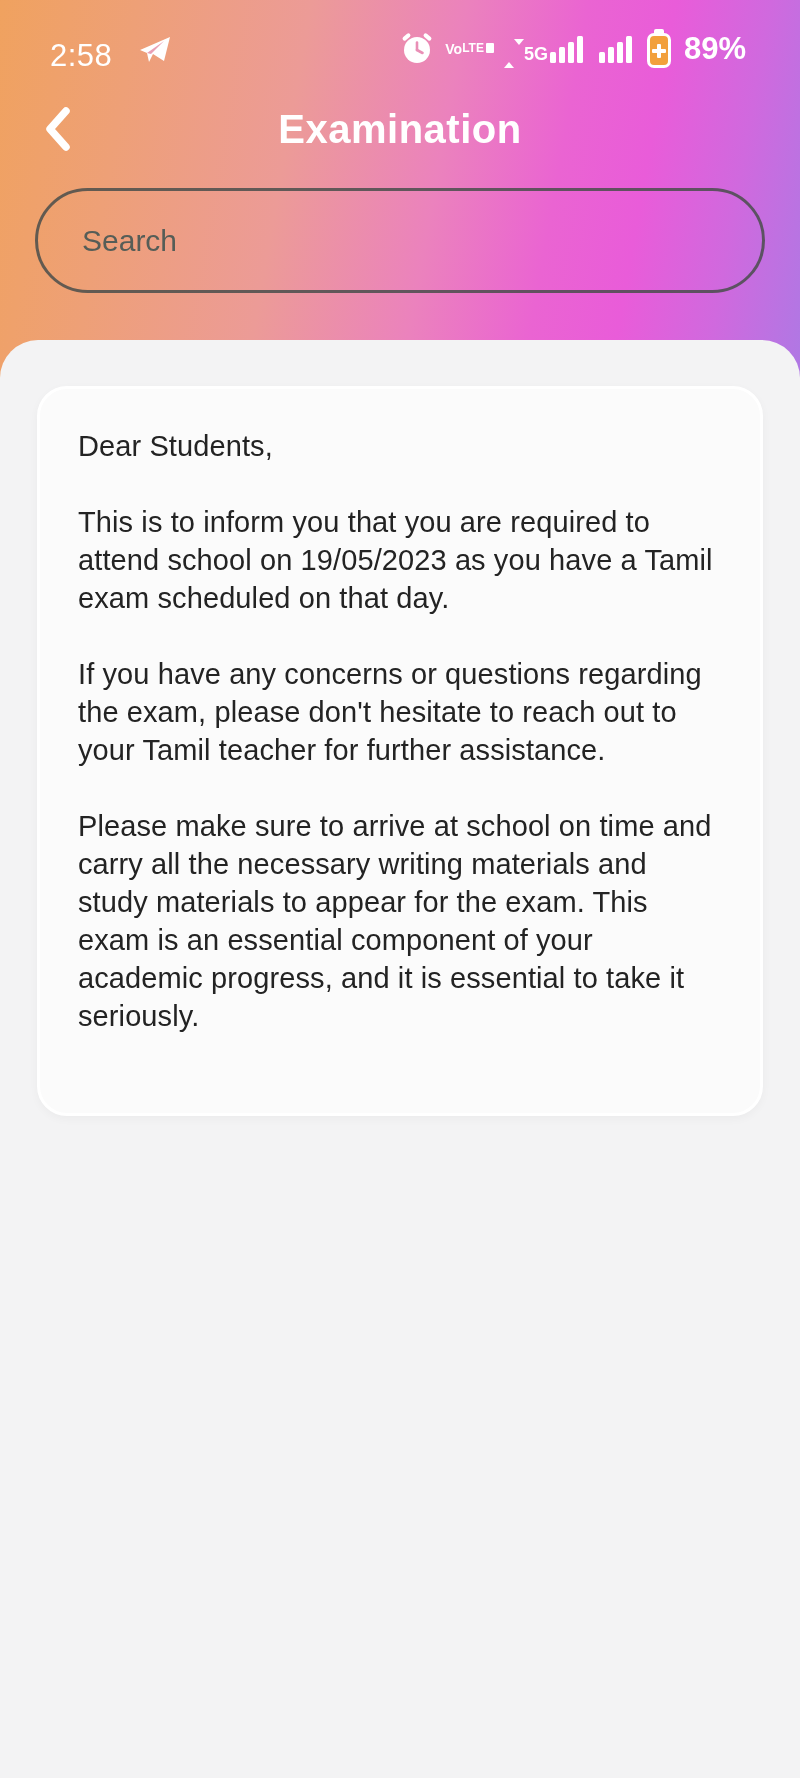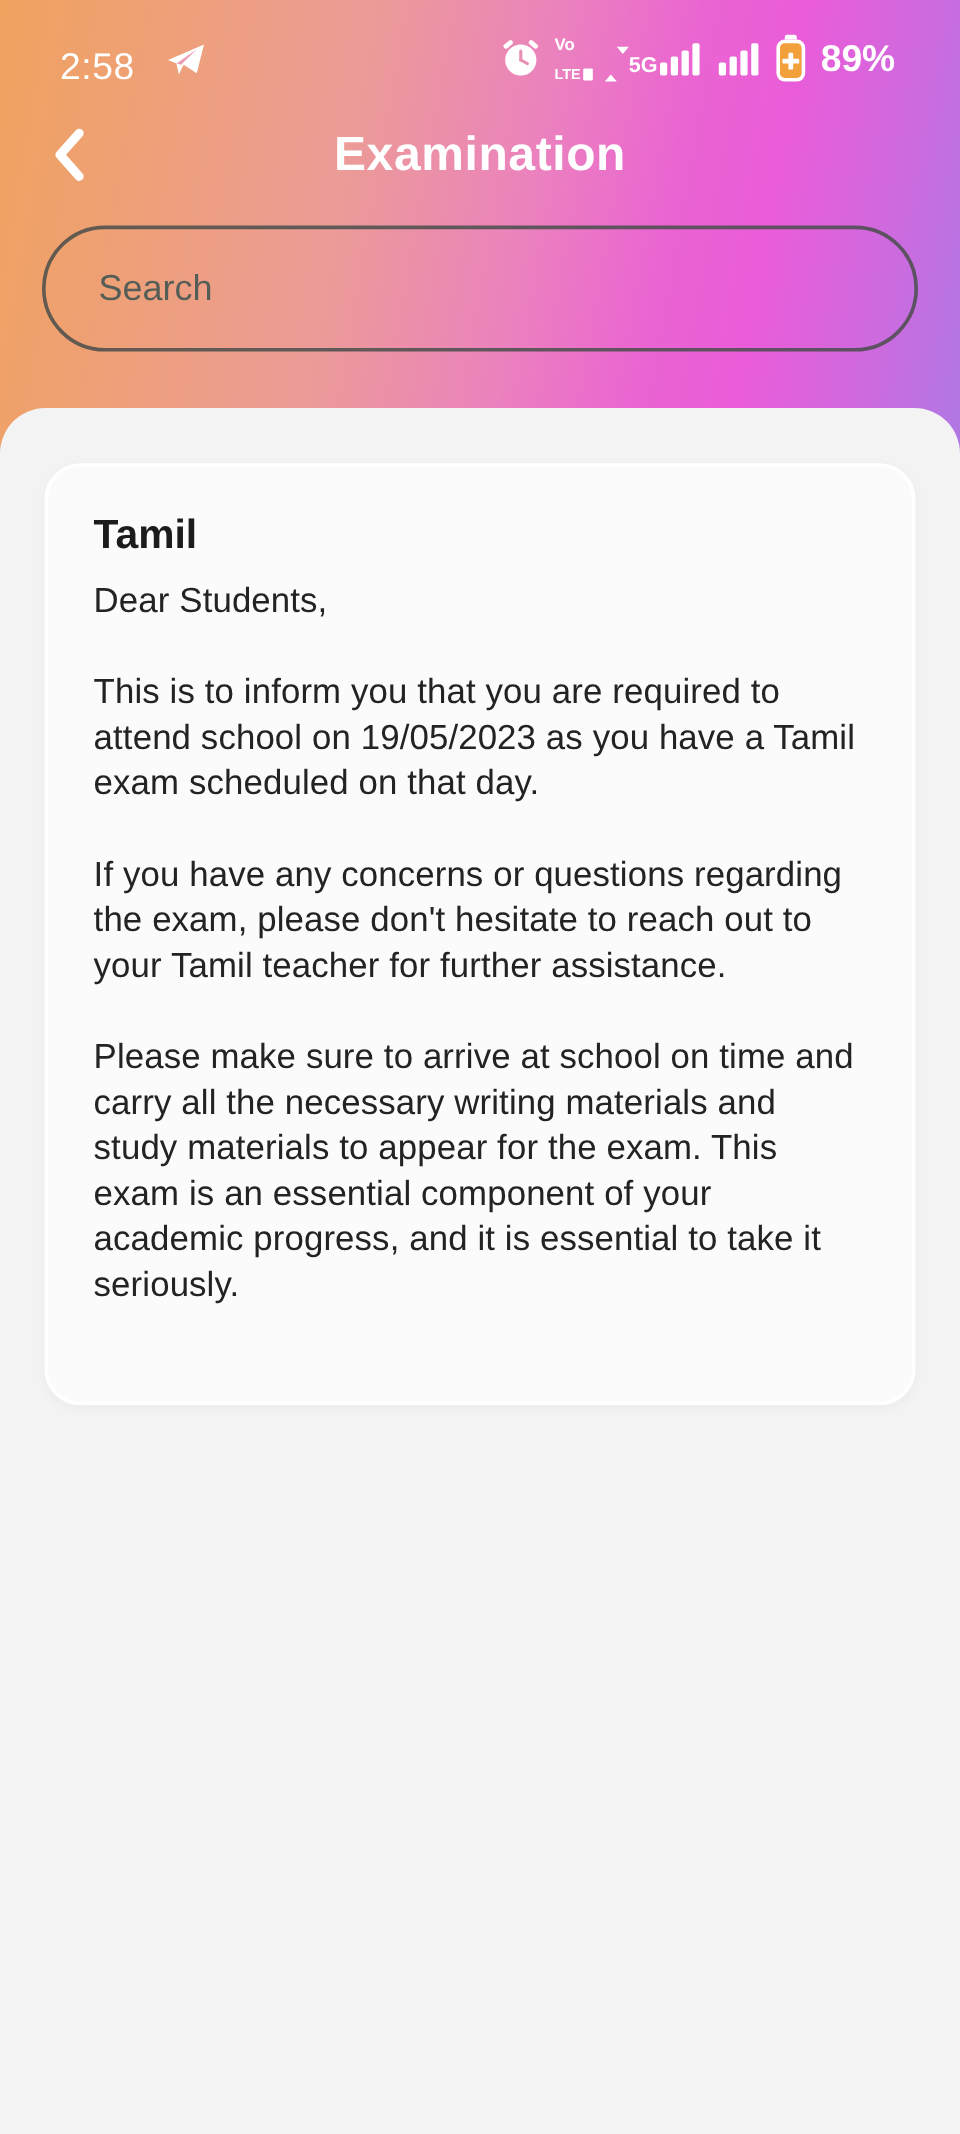--- a/index.html
+++ b/index.html
@@ -34,22 +34,22 @@
     padding: 24px 54px 0 50px;
     color: #ffffff;
   }
   .status-time { font-size: 31px; font-weight: 400; letter-spacing: 0.5px; margin-top: 14px; }
   .tg-icon { margin-left: 26px; display: inline-flex; }
   .status-right { margin-left: auto; display: flex; align-items: center; gap: 10px; }
 
   .alarm-icon { display: inline-flex; }
 
   .volte {
-    display: flex; flex-direction: column; align-items: flex-start;
-    line-height: 1; font-weight: 700; color: #fff; gap: 12px;
+    display: flex; flex-direction: row; align-items: flex-start;
+    line-height: 1; font-weight: 700; color: #fff;
   }
   .volte .row1 { font-size: 14px; }
   .volte .row2 { font-size: 12px; display: flex; align-items: center; gap: 2px; }
   .volte .hd-box { display: inline-block; width: 8px; height: 10px; background: #fff; border-radius: 1px; }
   .arrow-up { width: 0; height: 0; border-left: 5px solid transparent; border-right: 5px solid transparent; border-bottom: 6px solid #fff; margin-bottom: 2px; }
   .arrow-down { width: 0; height: 0; border-left: 5px solid transparent; border-right: 5px solid transparent; border-top: 6px solid #fff; }
   .net-label { font-size: 18px; font-weight: 700; color: #fff; line-height: 1; text-align: right; }
   .bars { display: flex; align-items: flex-end; gap: 3px; }
   .bar { width: 6px; background: #ffffff; border-radius: 1.5px; }
   .net-group { display: flex; align-items: flex-end; }
@@ -190,21 +190,20 @@
       <div class="page-title">Examination</div>
     </div>
 
     <div class="search-wrap">
       <input class="search-input" type="text" placeholder="Search" style="">
     </div>
   </div>
 
   <div class="sheet">
     <div class="notice-card">
-      <div class="notice-subject">Tamil</div>
       <p class="notice-text notice-greeting">Dear Students,</p>
       <p class="notice-text notice-para">This is to inform you that you are required to attend school on 19/05/2023 as you have a Tamil exam scheduled on that day.</p>
       <p class="notice-text notice-para">If you have any concerns or questions regarding the exam, please don't hesitate to reach out to your Tamil teacher for further assistance.</p>
       <p class="notice-text notice-para">Please make sure to arrive at school on time and carry all the necessary writing materials and study materials to appear for the exam. This exam is an essential component of your academic progress, and it is essential to take it seriously.</p>
     </div>
   </div>
 
 </div>
 
 </body></html>

